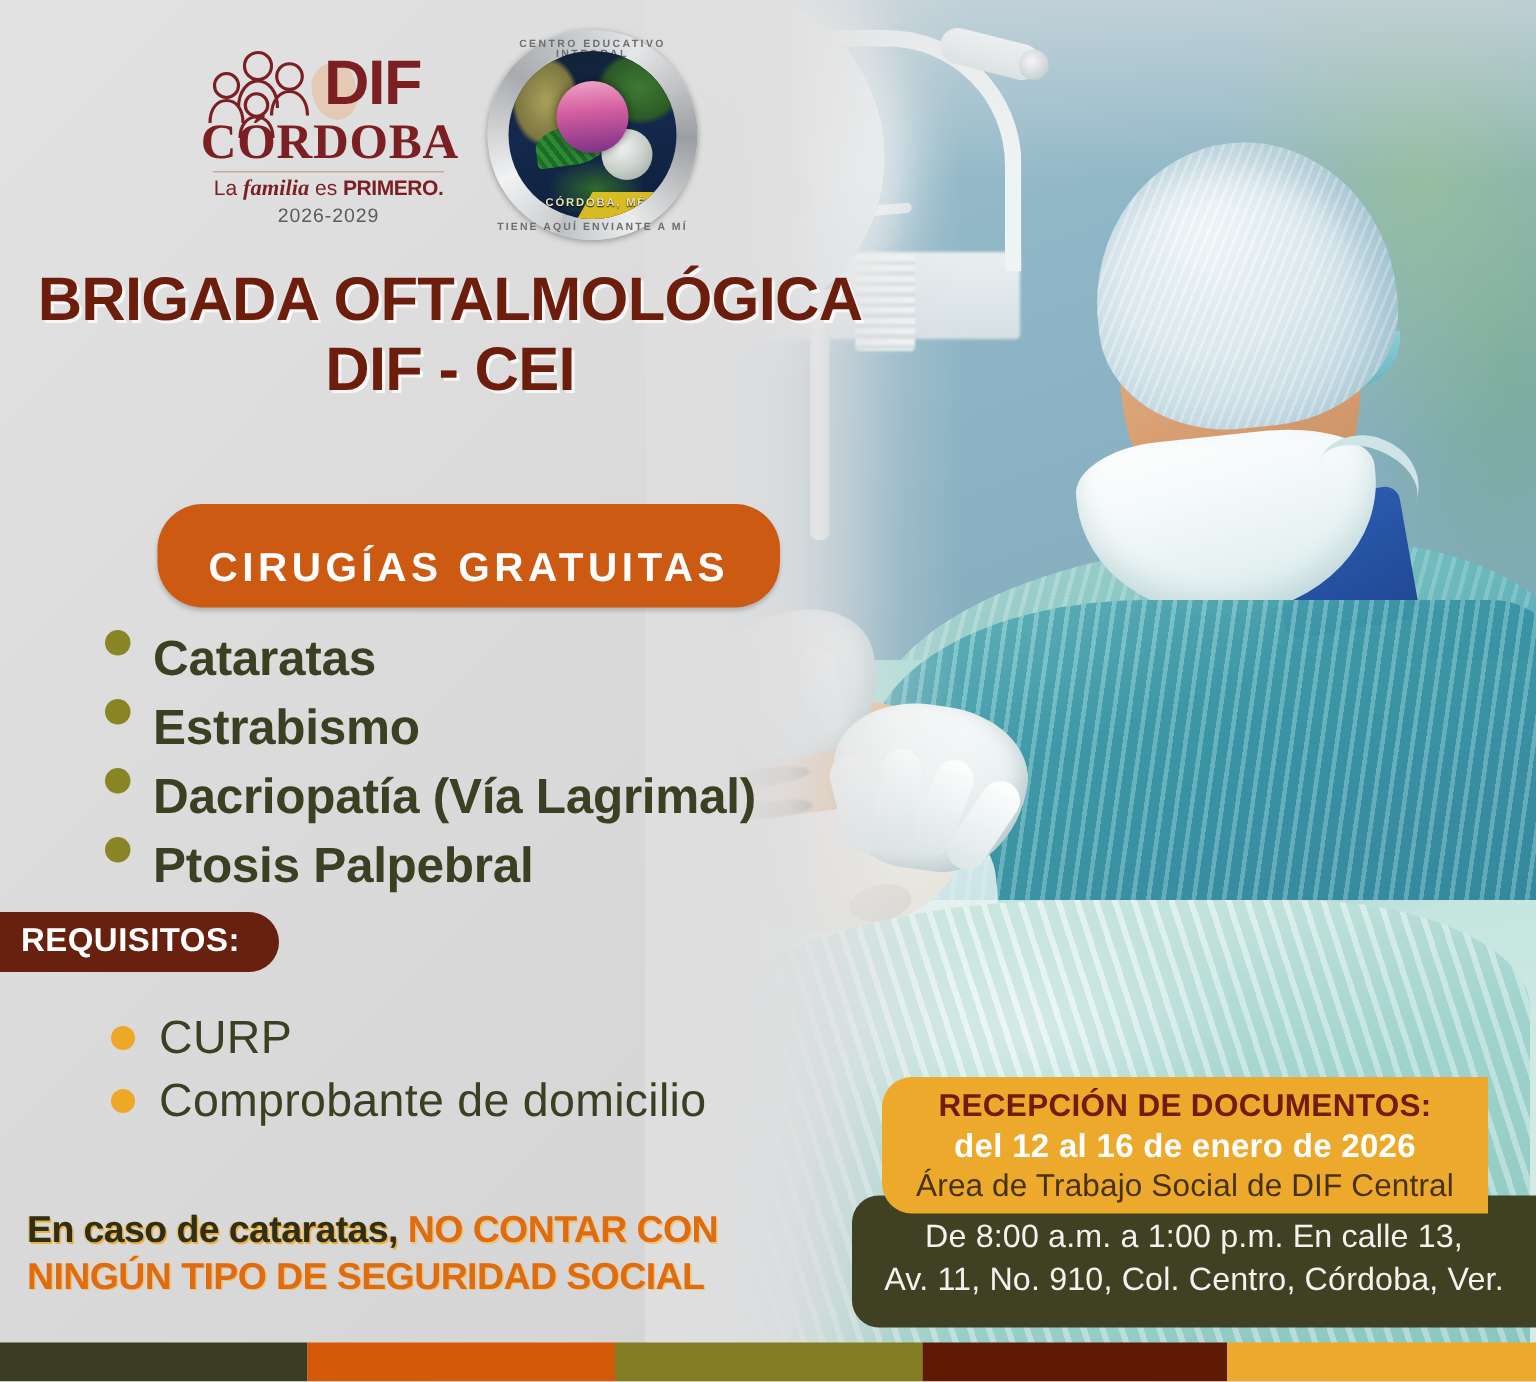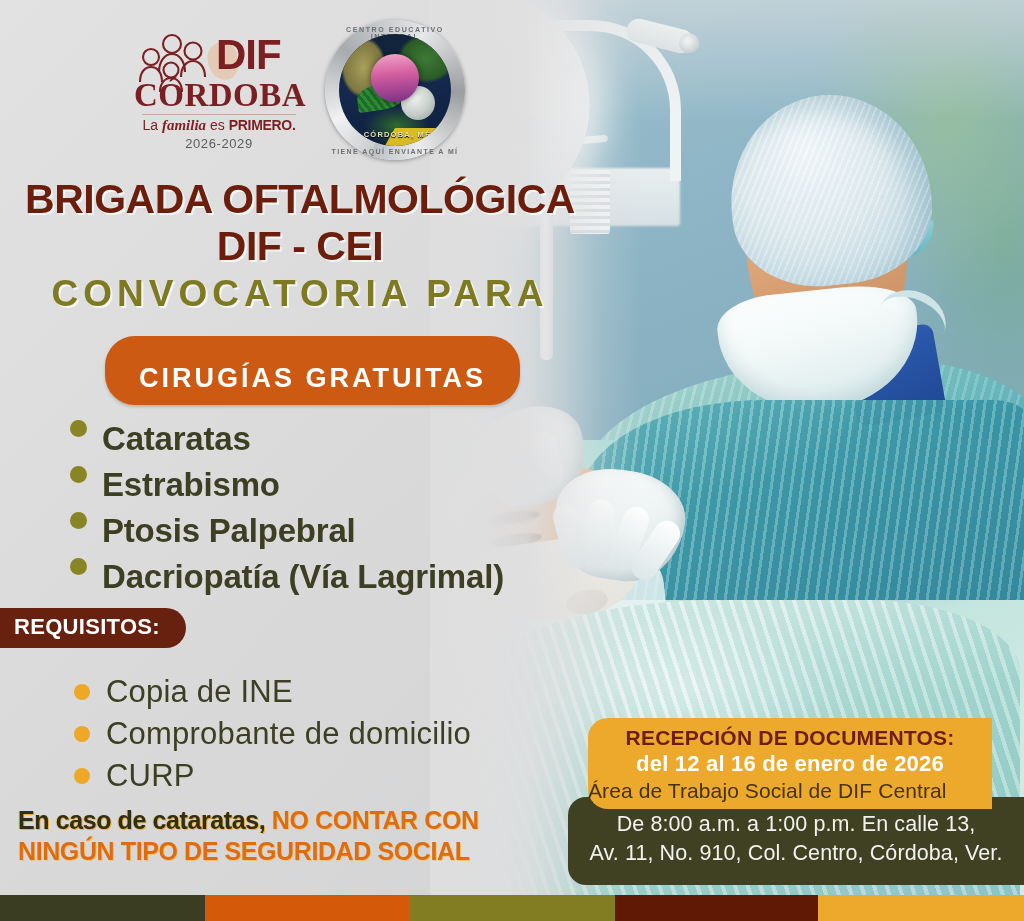--- a/index.html
+++ b/index.html
@@ -401,21 +401,21 @@
   }
   .panel-amber .l1{
     color:#6d1d0c;font-size:21px;font-weight:bold;text-align:center;letter-spacing:.2px;
     margin-top:8px;
   }
   .panel-amber .l2{
     color:#ffffff;font-size:22px;font-weight:bold;text-align:center;letter-spacing:.2px;
     margin-top:1px;
   }
   .panel-amber .l3{
-    color:#46320e;font-size:21px;letter-spacing:.1px;margin-top:2px;
+    color:#46320e;font-size:21px;text-align:center;letter-spacing:.1px;margin-top:2px;
   }
 
   
   .stripe{position:absolute;left:0;bottom:0;width:1024px;height:26px;display:flex;}
   .stripe div{height:100%;}
 </style>
 </head>
 <body>
 
 <div id="poster">
@@ -507,56 +507,51 @@
         <div class="cei-mid-text">CÓRDOBA, MÉXICO</div>
       </div>
     </div>
   </div>
 
   <div class="h-brigada">
     <div>BRIGADA OFTALMOLÓGICA</div>
     <div>DIF - CEI</div>
   </div>
 
-  <div class="h-convocatoria">CONVOCATORIA PARA</div>
 
   <div class="badge-gratuitas">CIRUGÍAS GRATUITAS</div>
 
   <ul class="surg-list">
     <li>
       <span class="dot"></span>
       <span class="txt">Cataratas</span>
     </li>
     <li>
       <span class="dot"></span>
       <span class="txt">Estrabismo</span>
     </li>
     <li>
       <span class="dot"></span>
-      <span class="txt">Ptosis Palpebral</span>
+      <span class="txt">Dacriopatía (Vía Lagrimal)</span>
     </li>
     <li>
       <span class="dot"></span>
-      <span class="txt">Dacriopatía (Vía Lagrimal)</span>
+      <span class="txt">Ptosis Palpebral</span>
     </li>
   </ul>
 
   <div class="req-badge">REQUISITOS:</div>
   <ul class="req-list">
     <li>
       <span class="dot"></span>
-      <span class="txt">Copia de INE</span>
+      <span class="txt">CURP</span>
     </li>
     <li>
       <span class="dot"></span>
       <span class="txt">Comprobante de domicilio</span>
-    </li>
-    <li>
-      <span class="dot"></span>
-      <span class="txt">CURP</span>
     </li>
   </ul>
 
   <div class="warn">
     <span class="dark">En caso de cataratas,</span><span class="orange"> NO CONTAR CON</span><br>
     <span class="orange">NINGÚN TIPO DE SEGURIDAD SOCIAL</span>
   </div>
 
   <div class="panel-dark">
     <div class="inner">

